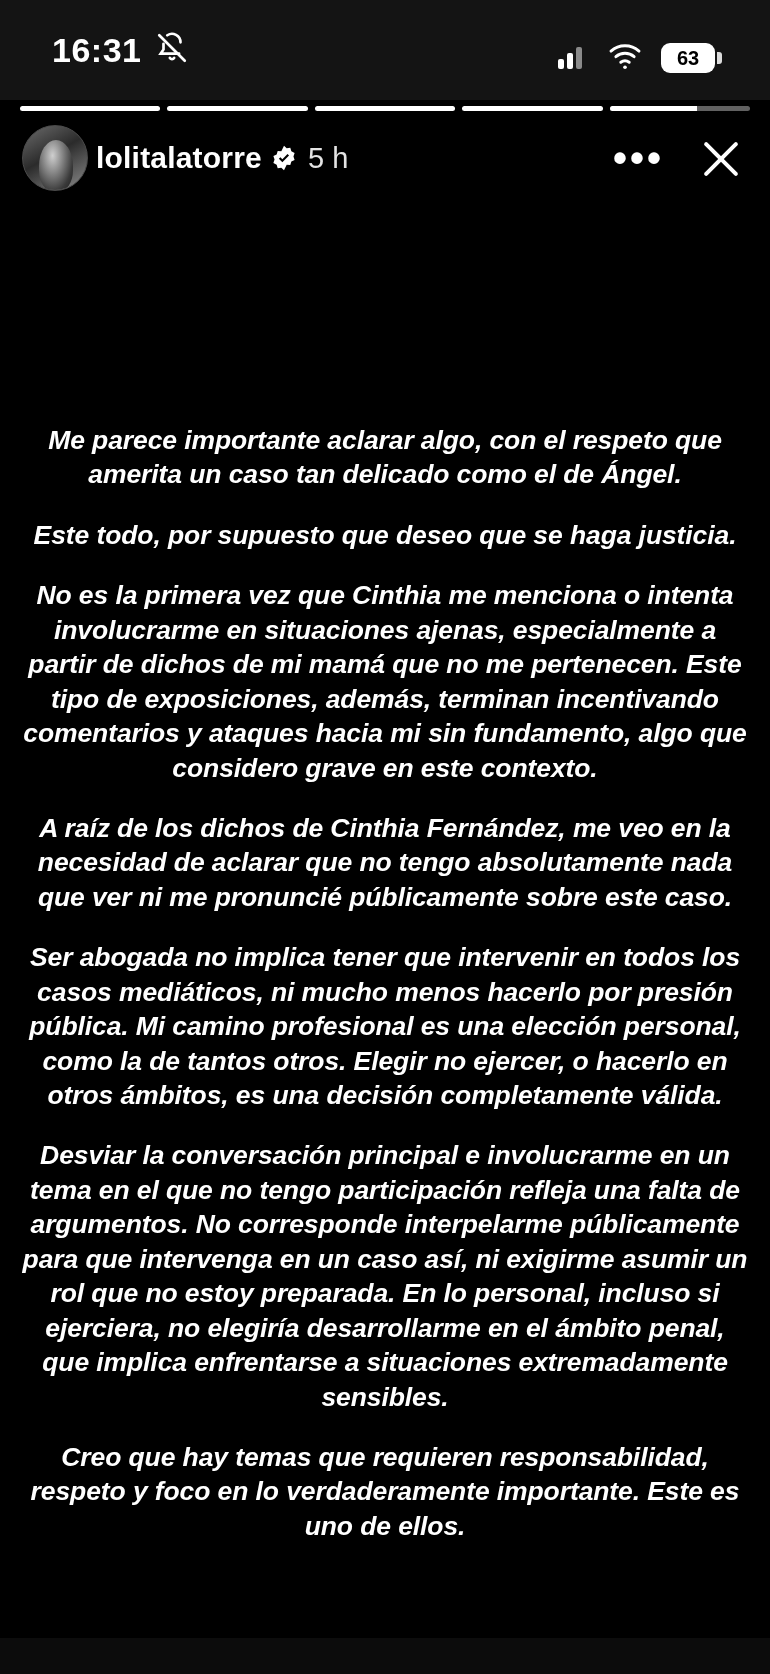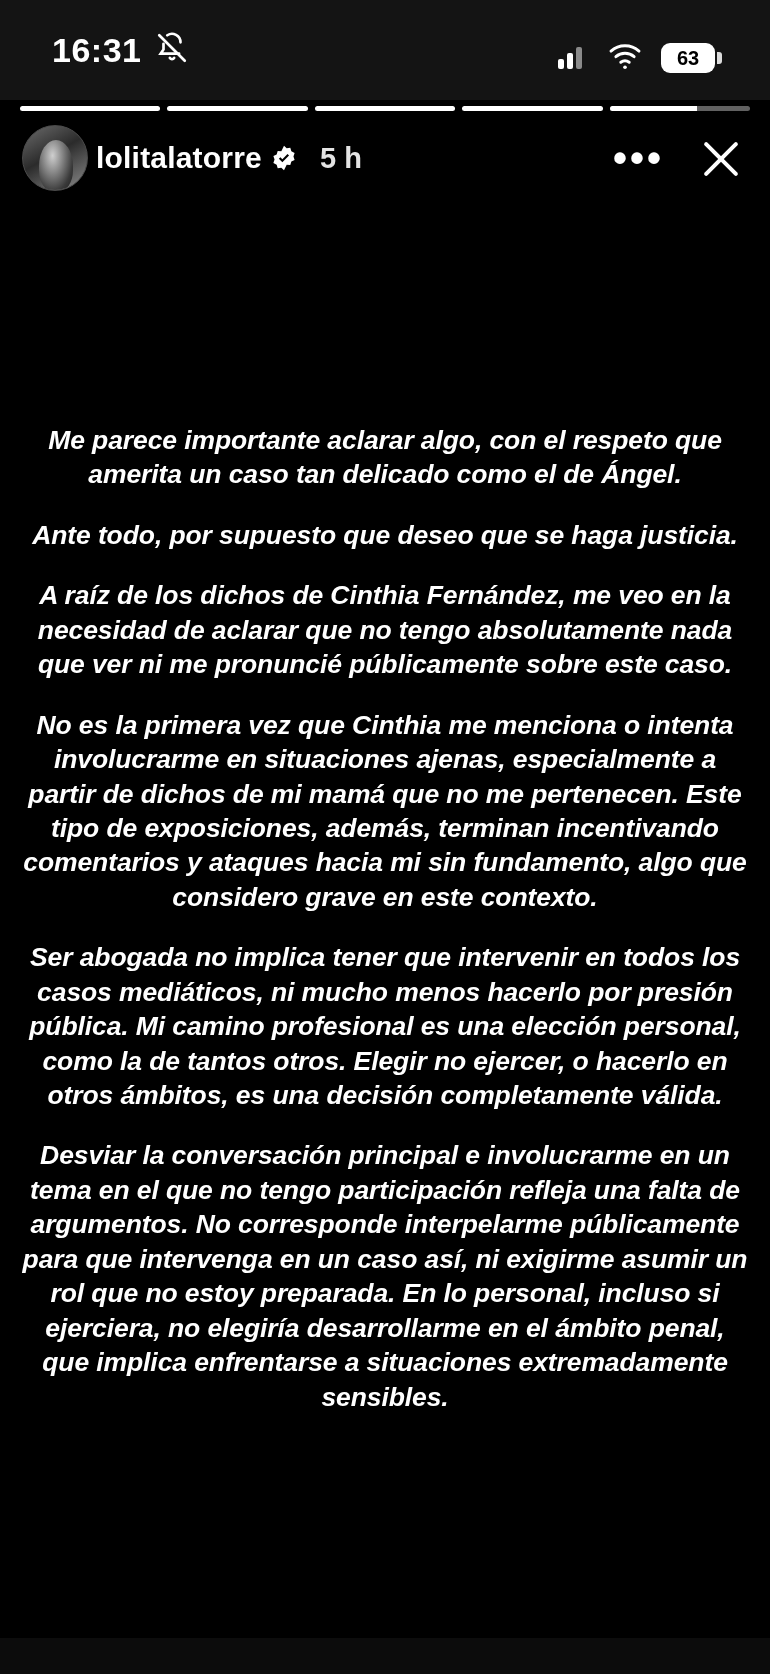--- a/index.html
+++ b/index.html
@@ -66,21 +66,21 @@
   }
   .avatar::after {
     content:""; position:absolute; left:16px; top:14px;
     width:34px; height:52px; border-radius:50% 50% 42% 42%;
     background:radial-gradient(ellipse at 40% 30%, #cfcfcf 0%, #3a3a3a 70%, #1a1a1a 100%);
   }
   .username { color:#fff; font-size:30px; font-weight:700; letter-spacing:.2px; }
   .verified {
     width:28px;height:28px;flex:0 0 28px; display:inline-block;
   }
-  .time-ago { color:#e4e4e4; font-size:29px; font-weight:700; margin-left:14px; }
+  .time-ago { color:#e4e4e4; font-size:29px; font-weight:400; margin-left:2px; }
   .header-spacer { flex:1; }
   .dots { color:#fff; font-size:40px; line-height:.6; letter-spacing:3px; font-weight:700; }
   .close-x { margin-left:26px; width:46px; height:46px; position:relative; }
   .close-x::before, .close-x::after {
     content:""; position:absolute; left:0; top:22px; width:46px; height:4px;
     background:#fff; border-radius:2px;
   }
   .close-x::before { transform:rotate(45deg); }
   .close-x::after  { transform:rotate(-45deg); }
 
@@ -171,23 +171,24 @@
     </span>
     <span class="time-ago">5 h</span>
     <span class="header-spacer"></span>
     <span class="dots">•••</span>
     <span class="close-x"></span>
   </div>
 
   <div class="story-body">
     <div class="text-block">
       <p class="para">Me parece importante aclarar algo, con el respeto que amerita un caso tan delicado como el de Ángel.</p>
-      <p class="para">Ante todo, por supuesto que deseo que se haga justicia.</p>
+      <p class="para">Este todo, por supuesto que deseo que se haga justicia.</p>
+      <p class="para">No es la primera vez que Cinthia me menciona o intenta involucrarme en situaciones ajenas, especialmente a partir de dichos de mi mamá que no me pertenecen. Este tipo de exposiciones, además, terminan incentivando comentarios y ataques hacia mi sin fundamento, algo que considero grave en este contexto.</p>
       <p class="para">A raíz de los dichos de Cinthia Fernández, me veo en la necesidad de aclarar que no tengo absolutamente nada que ver ni me pronuncié públicamente sobre este caso.</p>
-      <p class="para">No es la primera vez que Cinthia me menciona o intenta involucrarme en situaciones ajenas, especialmente a partir de dichos de mi mamá que no me pertenecen. Este tipo de exposiciones, además, terminan incentivando comentarios y ataques hacia mi sin fundamento, algo que considero grave en este contexto.</p>
       <p class="para">Ser abogada no implica tener que intervenir en todos los casos mediáticos, ni mucho menos hacerlo por presión pública. Mi camino profesional es una elección personal, como la de tantos otros. Elegir no ejercer, o hacerlo en otros ámbitos, es una decisión completamente válida.</p>
       <p class="para">Desviar la conversación principal e involucrarme en un tema en el que no tengo participación refleja una falta de argumentos. No corresponde interpelarme públicamente para que intervenga en un caso así, ni exigirme asumir un rol que no estoy preparada. En lo personal, incluso si ejerciera, no elegiría desarrollarme en el ámbito penal, que implica enfrentarse a situaciones extremadamente sensibles.</p>
+      <p class="para">Creo que hay temas que requieren responsabilidad, respeto y foco en lo verdaderamente importante. Este es uno de ellos.</p>
 
     </div>
   </div>
 
   <div class="bottom-bar"></div>
 </div>
 
 </body></html>

